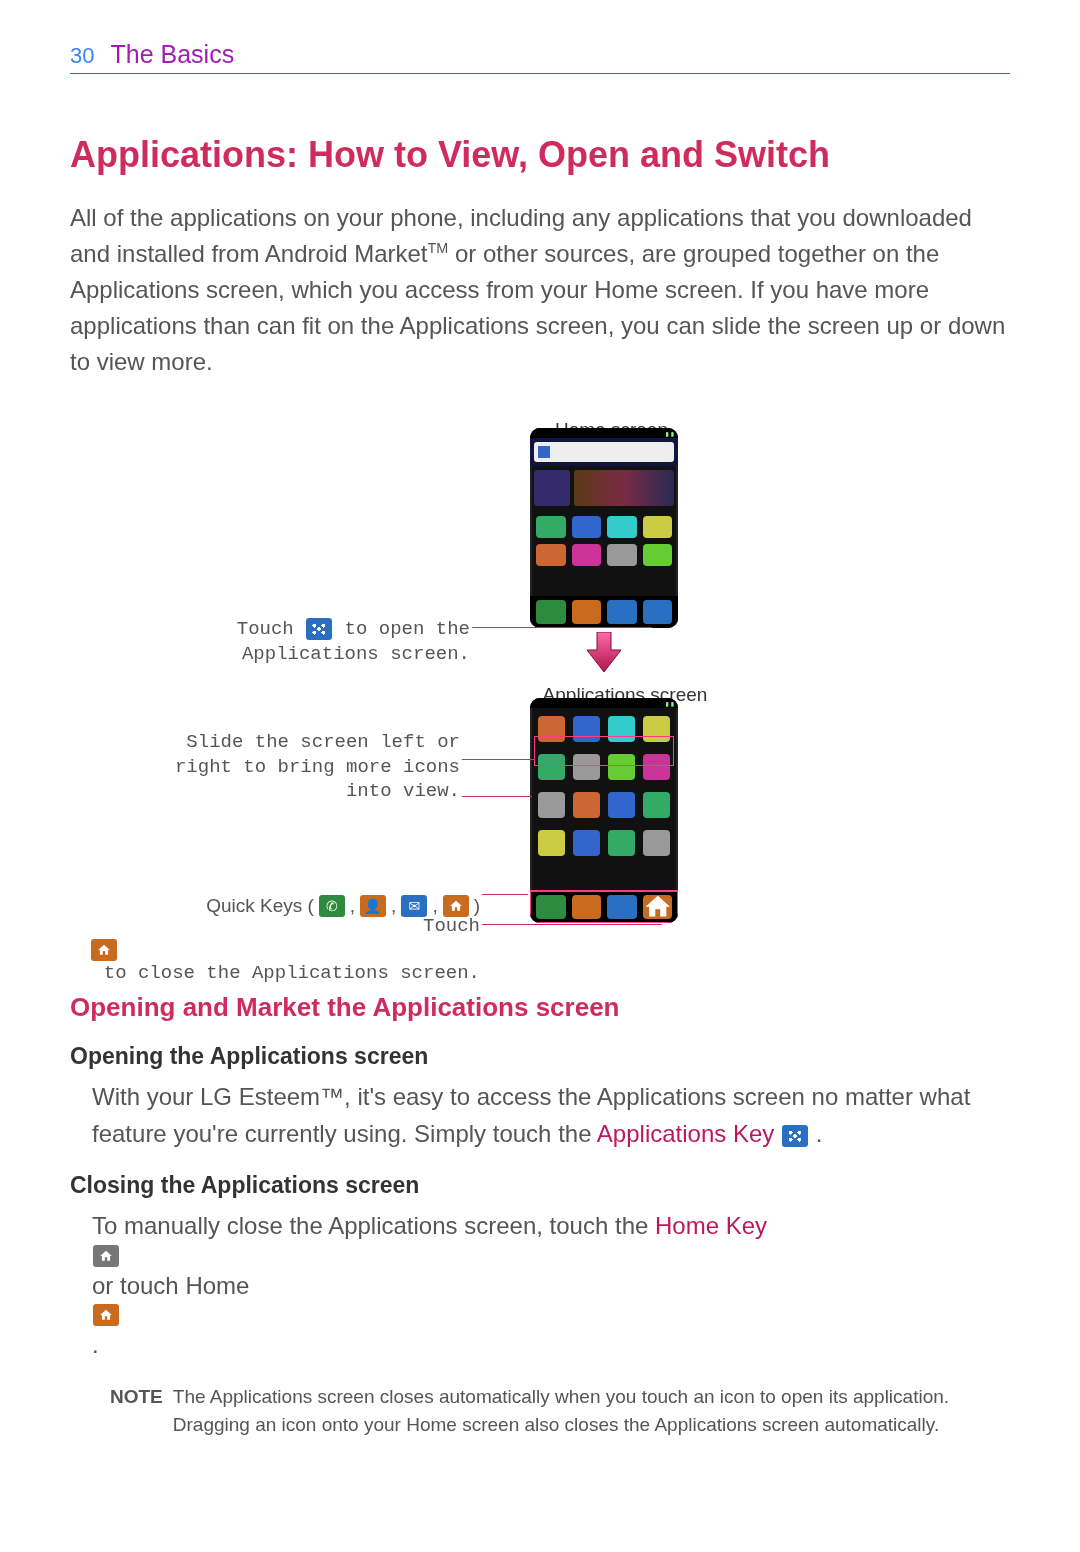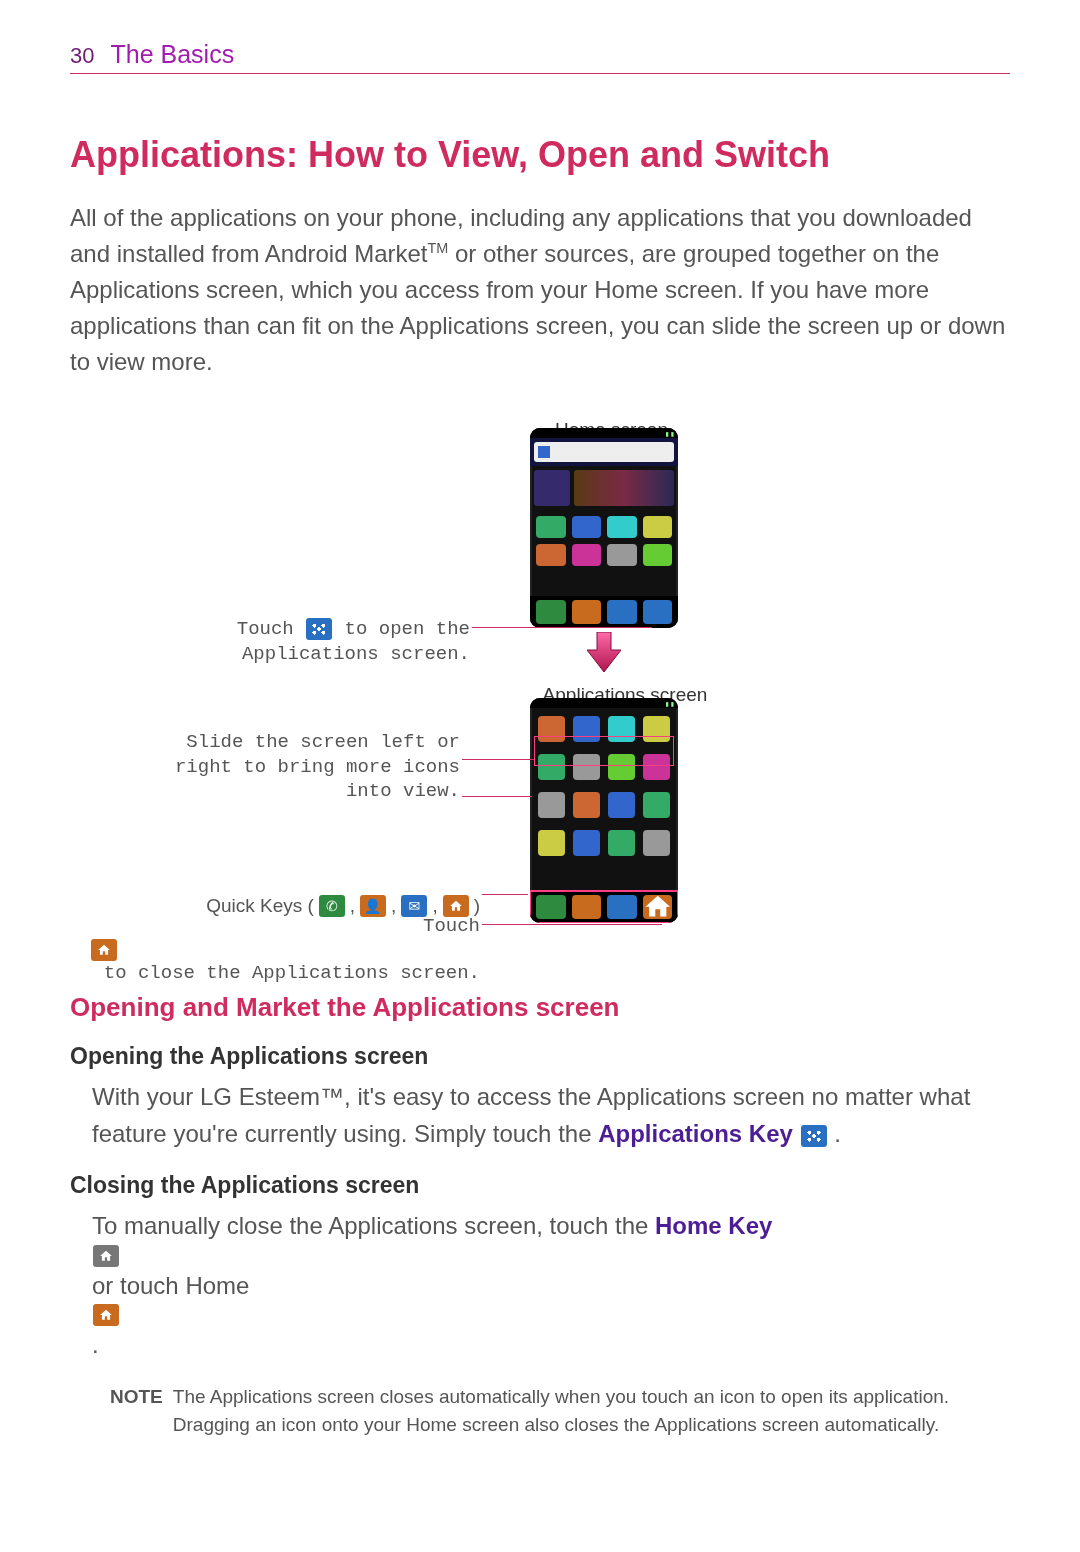--- a/index.html
+++ b/index.html
@@ -13,21 +13,21 @@
     position: relative;
   }
   .header-row {
     display: flex;
     align-items: baseline;
     gap: 16px;
     border-bottom: 1.5px solid #cf2b5e;
     padding-bottom: 4px;
     margin-bottom: 60px;
   }
-  .page-num { font-size: 22px; color: #701a75; }
+  .page-num { font-size: 22px; color: #3b82f6; }
   .chapter  { font-size: 25px; color: #a21caf; }
   h1.main {
     color: #cf2b5e;
     font-size: 36px;
     font-weight: 600;
     margin-bottom: 24px;
   }
   p.intro { font-size: 24px; line-height: 1.5; color: #555; margin-bottom: 24px; }
   sup { font-size: 0.6em; }
 
@@ -103,21 +103,21 @@
   .ti-phone { background:#2d8a3e; color:#fff; text-align:center; font-size:14px; line-height:22px; }
   .ti-contact { background:#c86b1e; color:#fff; text-align:center; font-size:14px; line-height:22px; }
   .ti-msg { background:#2a70c2; color:#fff; text-align:center; font-size:14px; line-height:22px; }
   .ti-home-orange { background:#c86b1e; display:flex; align-items:center; justify-content:center; }
   .ti-home-grey { background:#777; display:flex; align-items:center; justify-content:center; }
   .ti-home-orange svg, .ti-home-grey svg { width:14px; height:14px; fill:#fff; }
 
   h2.sub { color:#cf2b5e; font-size:26px; font-weight:600; margin:28px 0 18px 0; }
   h3.para { font-size:23px; font-weight:bold; margin:20px 0 8px 0; color:#333; }
   p.body { font-size:24px; line-height:1.55; color:#555; margin-left:22px; }
-  p.body .bold { font-weight:bold; color:#4c1d95; }
+  p.body .bold { font-weight:normal; color:#be185d; }
 
   .note-row { display:flex; gap:10px; margin-top:20px; margin-left:40px; font-size:19px; color:#555; line-height:1.5; }
   .note-label { font-weight:bold; flex-shrink:0; }
 
   .apps-grid-bot { display:grid; grid-template-columns: repeat(4,1fr); grid-auto-rows:30px; gap:8px; padding:8px 8px 30px 8px; }
   .apps-grid-bot .ico { height:26px; }
 </style>
 </head>
 <body>
 

